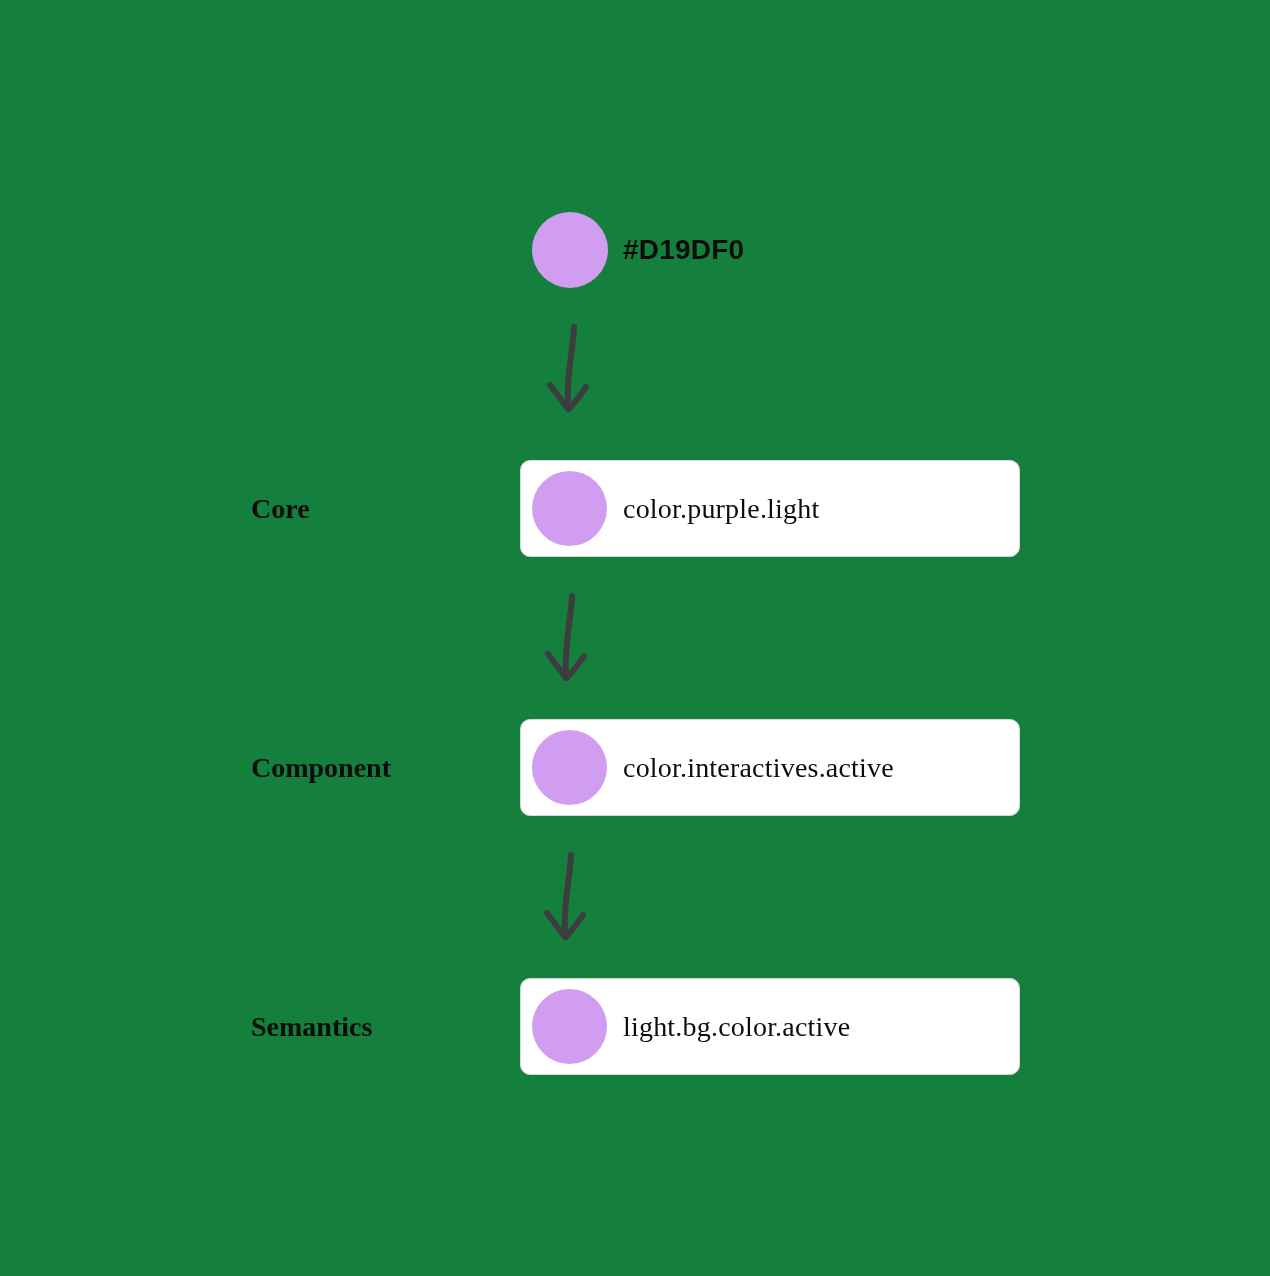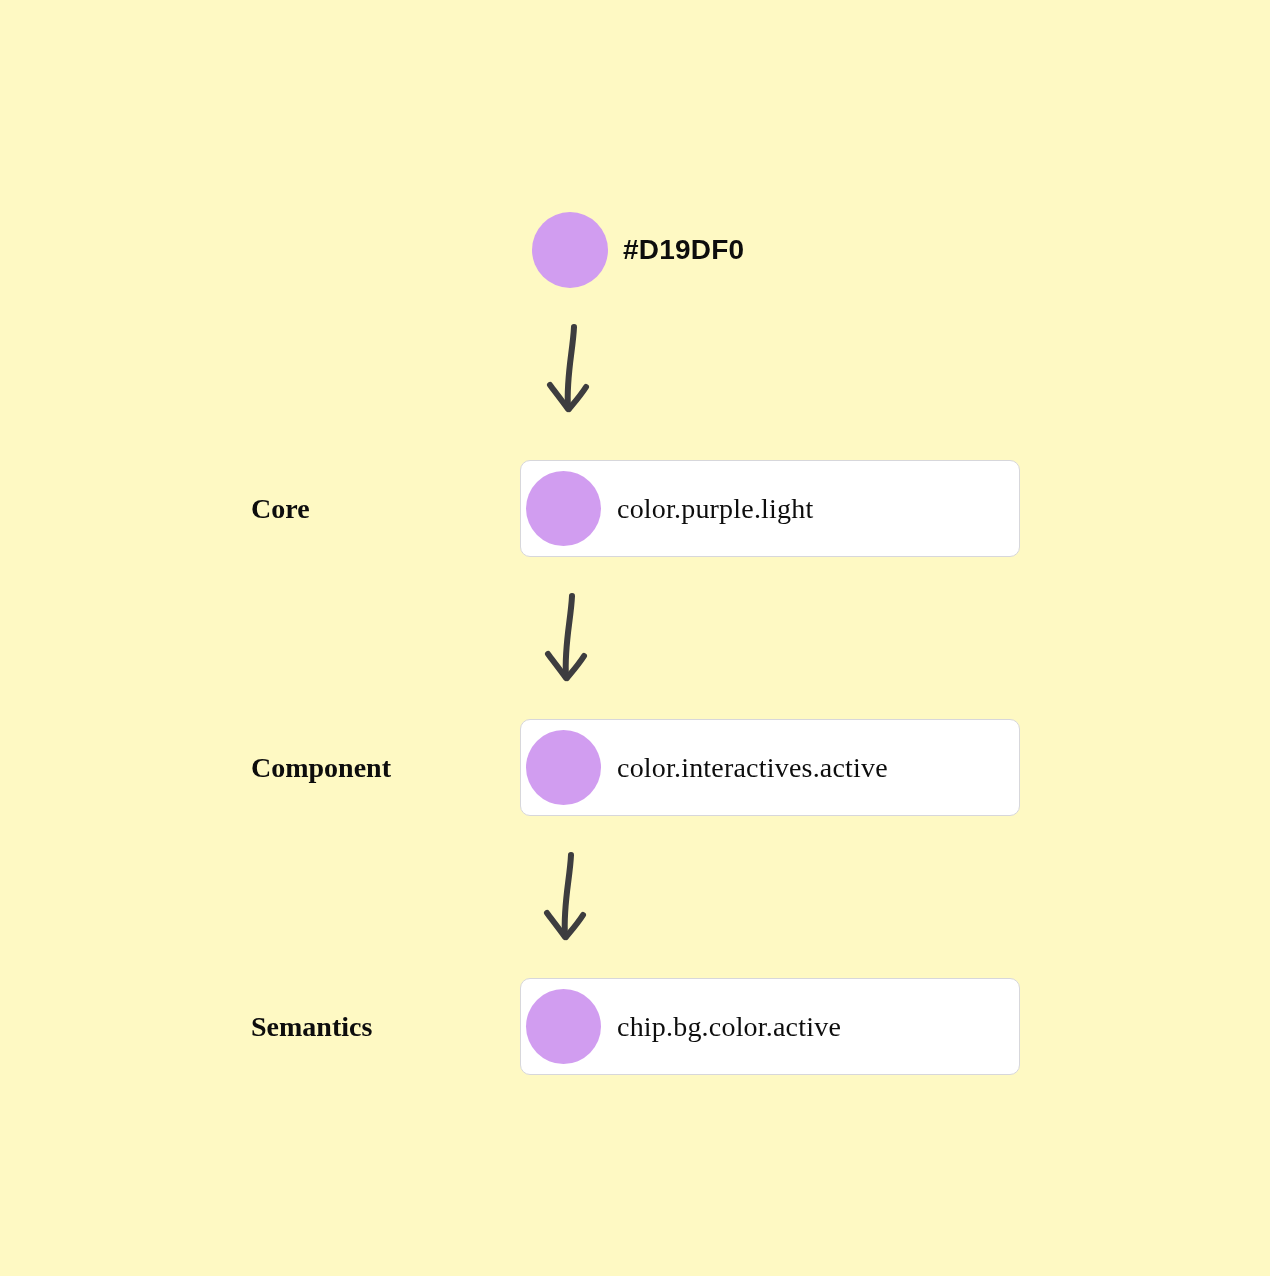--- a/index.html
+++ b/index.html
@@ -1,21 +1,21 @@
 <!DOCTYPE html>
 <html><head>
 <meta charset="utf-8">
 <style>
   * { margin: 0; padding: 0; box-sizing: border-box; }
   html, body { background: #fafafa; }
   .canvas {
     position: relative;
     width: 1270px;
     height: 1276px;
-    background: #fef9c3;
+    background: #15803d;
     font-family: "Liberation Sans", "DejaVu Sans", sans-serif;
     color: #0d0d0d;
     overflow: hidden;
   }
   .swatch-row {
     position: absolute;
     left: 532px;
     top: 212px;
     height: 76px;
     display: flex;
@@ -52,21 +52,21 @@
     position: absolute;
     left: 520px;
     top: 0;
     width: 500px;
     height: 97px;
     background: #ffffff;
     border: 1px solid #d7d7db;
     border-radius: 10px;
     display: flex;
     align-items: center;
-    padding-left: 5px;
+    padding-left: 11px;
     gap: 16px;
   }
   .token-box .circle { width: 75px; height: 75px; }
   .token-name {
     font-size: 28px;
     font-weight: 500;
     letter-spacing: 0.2px;
   }
   .arrow {
     position: absolute;
@@ -129,17 +129,17 @@
   <div class="arrow arrow-3" style="color: rgb(61, 61, 63);">
     <svg viewBox="0 0 50 95">
         <use href="#hand-arrow"></use>
       </svg>
   </div>
 
   <div class="token-row" style="top:978px">
     <div class="row-label">Semantics</div>
     <div class="token-box">
       <span class="circle" style="background-color: rgb(209, 157, 240);"></span>
-      <span class="token-name">chip.bg.color.active</span>
+      <span class="token-name">light.bg.color.active</span>
     </div>
   </div>
 
 </div>
 
 </body></html>

